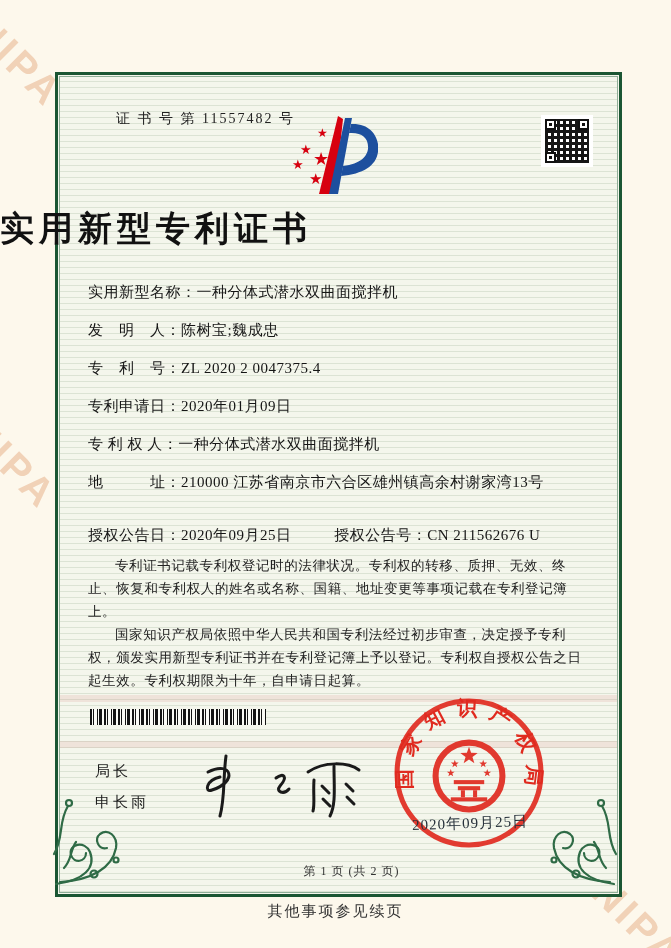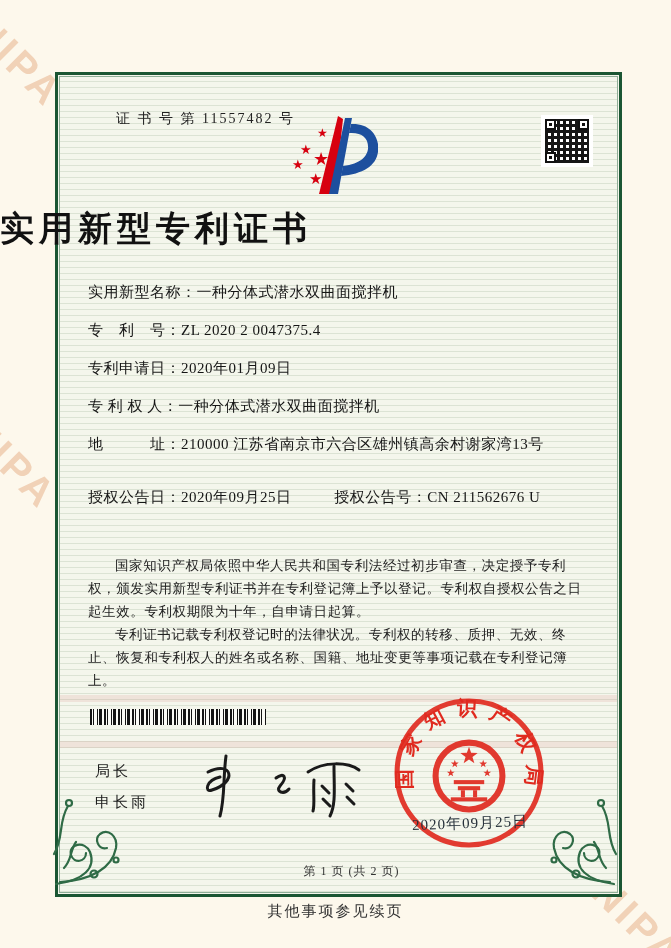--- a/index.html
+++ b/index.html
@@ -117,40 +117,43 @@
       <div class="finder f-bl"></div>
     </div>
 
     <div class="title">实用新型专利证书</div>
 
     <div class="fields">
       <div class="frow">
         <span class="lab">实用新型名称：</span><span>一种分体式潜水双曲面搅拌机</span>
       </div>
       <div class="frow">
+        <span class="lab">发　明　人：</span><span>陈树宝;魏成忠</span>
+      </div>
+      <div class="frow">
         <span class="lab">专　利　号：</span><span>ZL 2020 2 0047375.4</span>
       </div>
       <div class="frow">
         <span class="lab">专利申请日：</span><span>2020年01月09日</span>
       </div>
       <div class="frow">
         <span class="lab">专 利 权 人：</span><span>一种分体式潜水双曲面搅拌机</span>
       </div>
       <div class="frow">
         <span class="lab">地　　　址：</span><span>210000 江苏省南京市六合区雄州镇高余村谢家湾13号</span>
       </div>
       <div class="grant">
         <span class="gblock"><span>授权公告日：</span><span>2020年09月25日</span></span>
         <span><span>授权公告号：</span><span>CN 211562676 U</span></span>
       </div>
     </div>
 
     <div class="paras">
+      <p>专利证书记载专利权登记时的法律状况。专利权的转移、质押、无效、终止、恢复和专利权人的姓名或名称、国籍、地址变更等事项记载在专利登记簿上。</p>
       <p>国家知识产权局依照中华人民共和国专利法经过初步审查，决定授予专利权，颁发实用新型专利证书并在专利登记簿上予以登记。专利权自授权公告之日起生效。专利权期限为十年，自申请日起算。</p>
-      <p>专利证书记载专利权登记时的法律状况。专利权的转移、质押、无效、终止、恢复和专利权人的姓名或名称、国籍、地址变更等事项记载在专利登记簿上。</p>
     </div>
 
     <div class="barcode"></div>
 
     <div class="signer">
       <div>局长</div>
       <div>申长雨</div>
     </div>
 
     <svg class="signature" width="175" height="72" viewBox="0 0 175 72">

